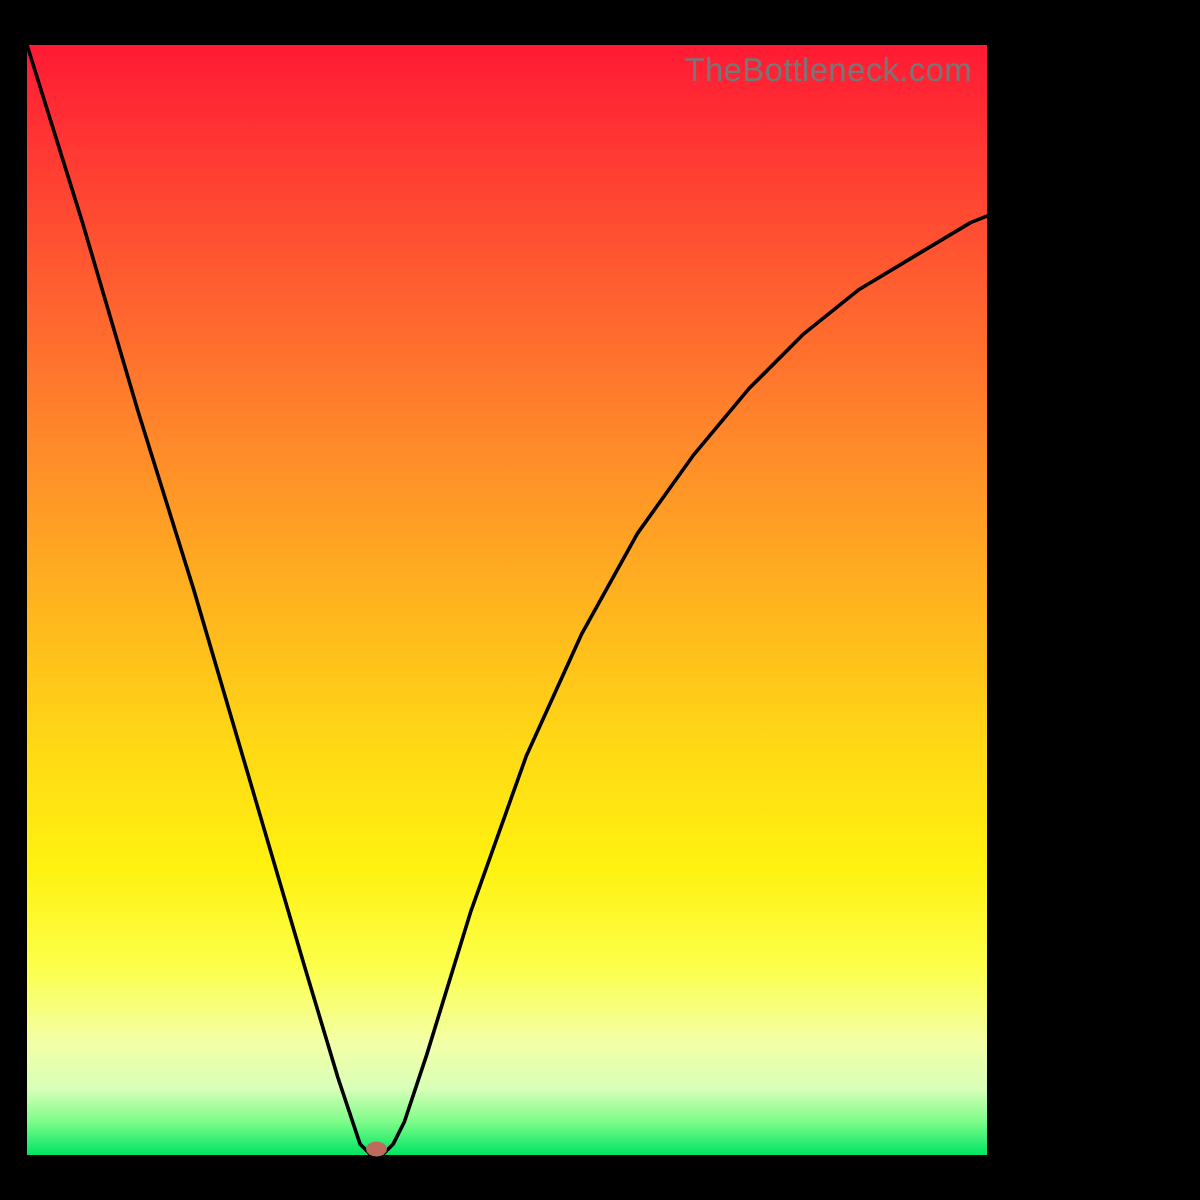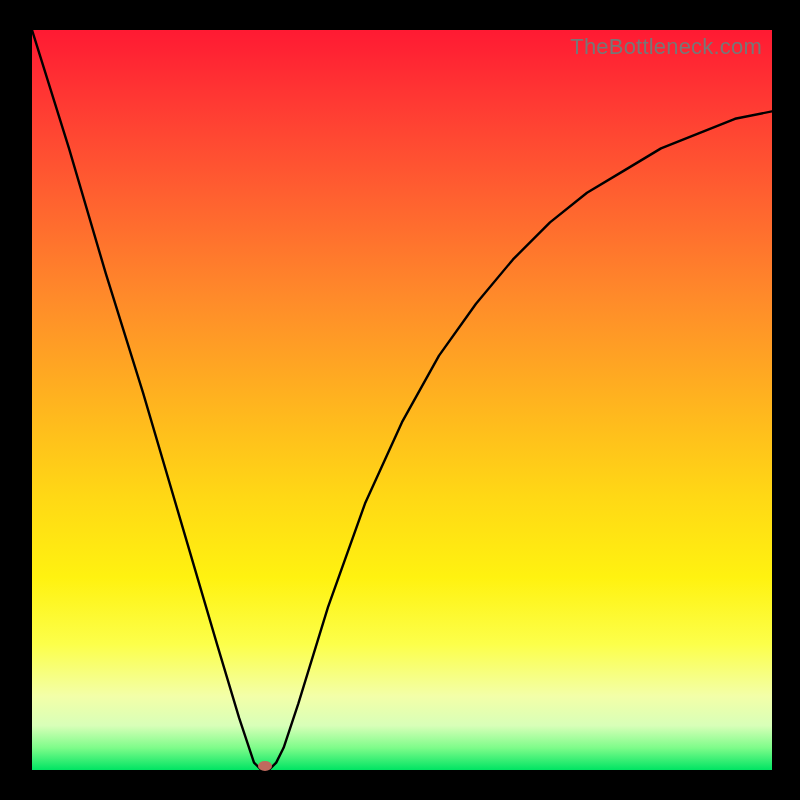--- a/index.html
+++ b/index.html
@@ -12,23 +12,23 @@
     overflow: hidden;
   }
   .frame {
     position: relative;
     width: 800px;
     height: 800px;
     background: #000;
   }
   .plot {
     position: absolute;
-    left: 32px;
+    left: 18px;
     top: 30px;
-    width: 740px;
+    width: 640px;
     height: 740px;
     background: linear-gradient(to bottom,
       #ff1a33 0%,
       #ff3a33 10%,
       #ff5f30 22%,
       #ff8a2a 36%,
       #ffb31f 50%,
       #ffd815 63%,
       #fff210 74%,
       #fcff4a 83%,

